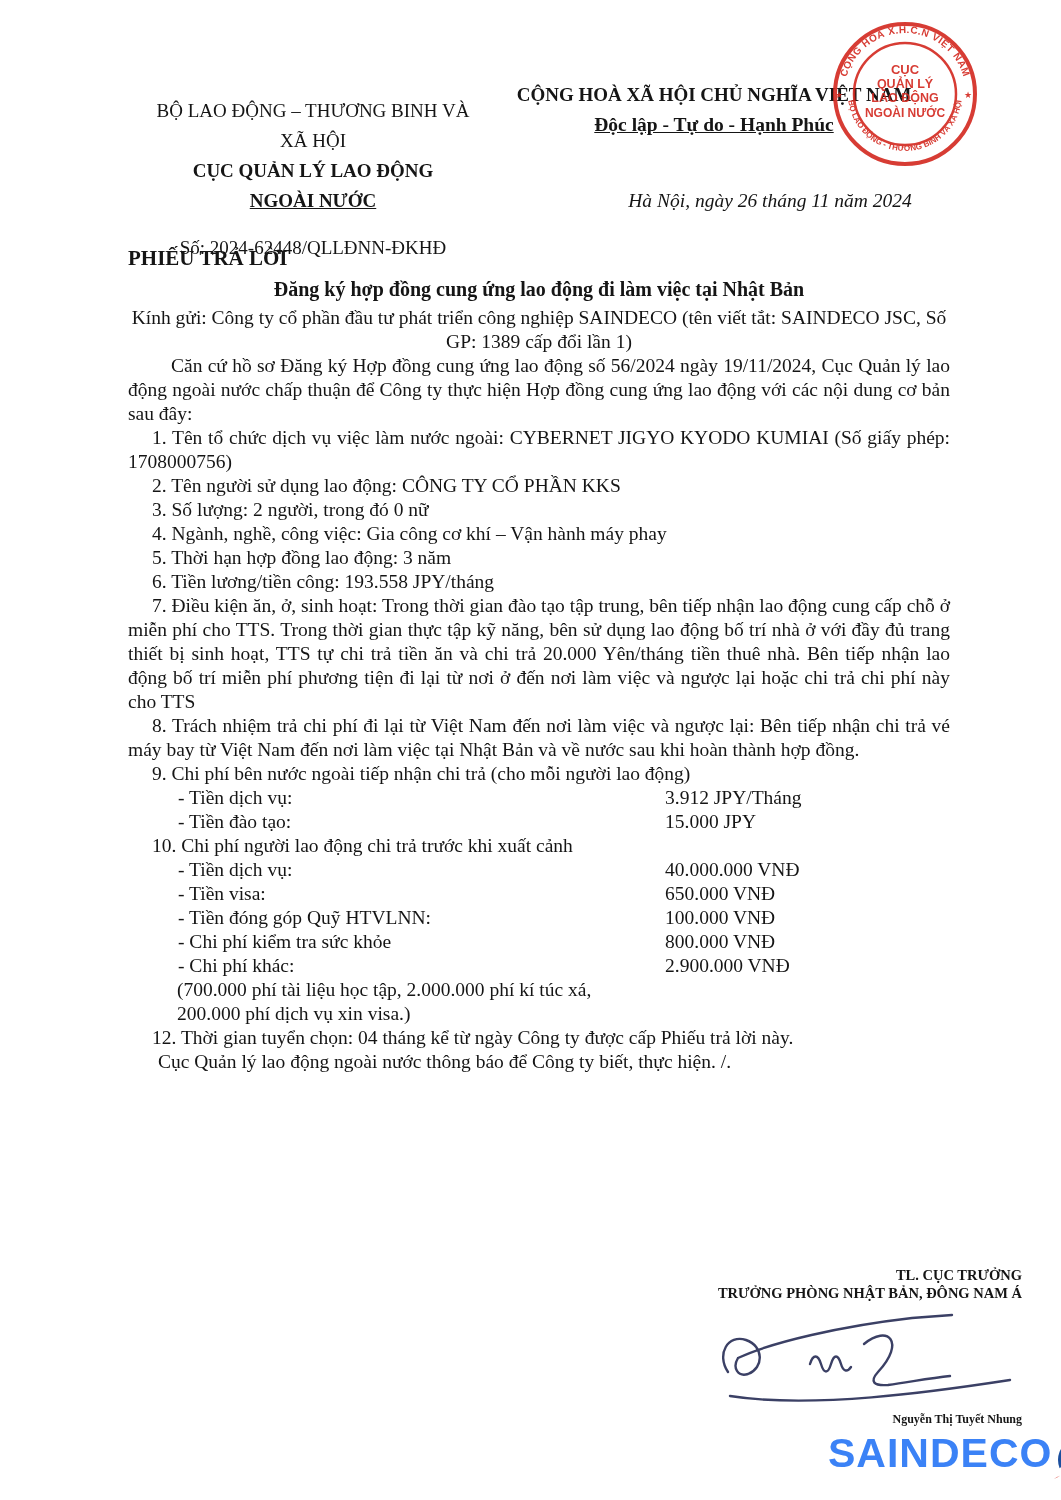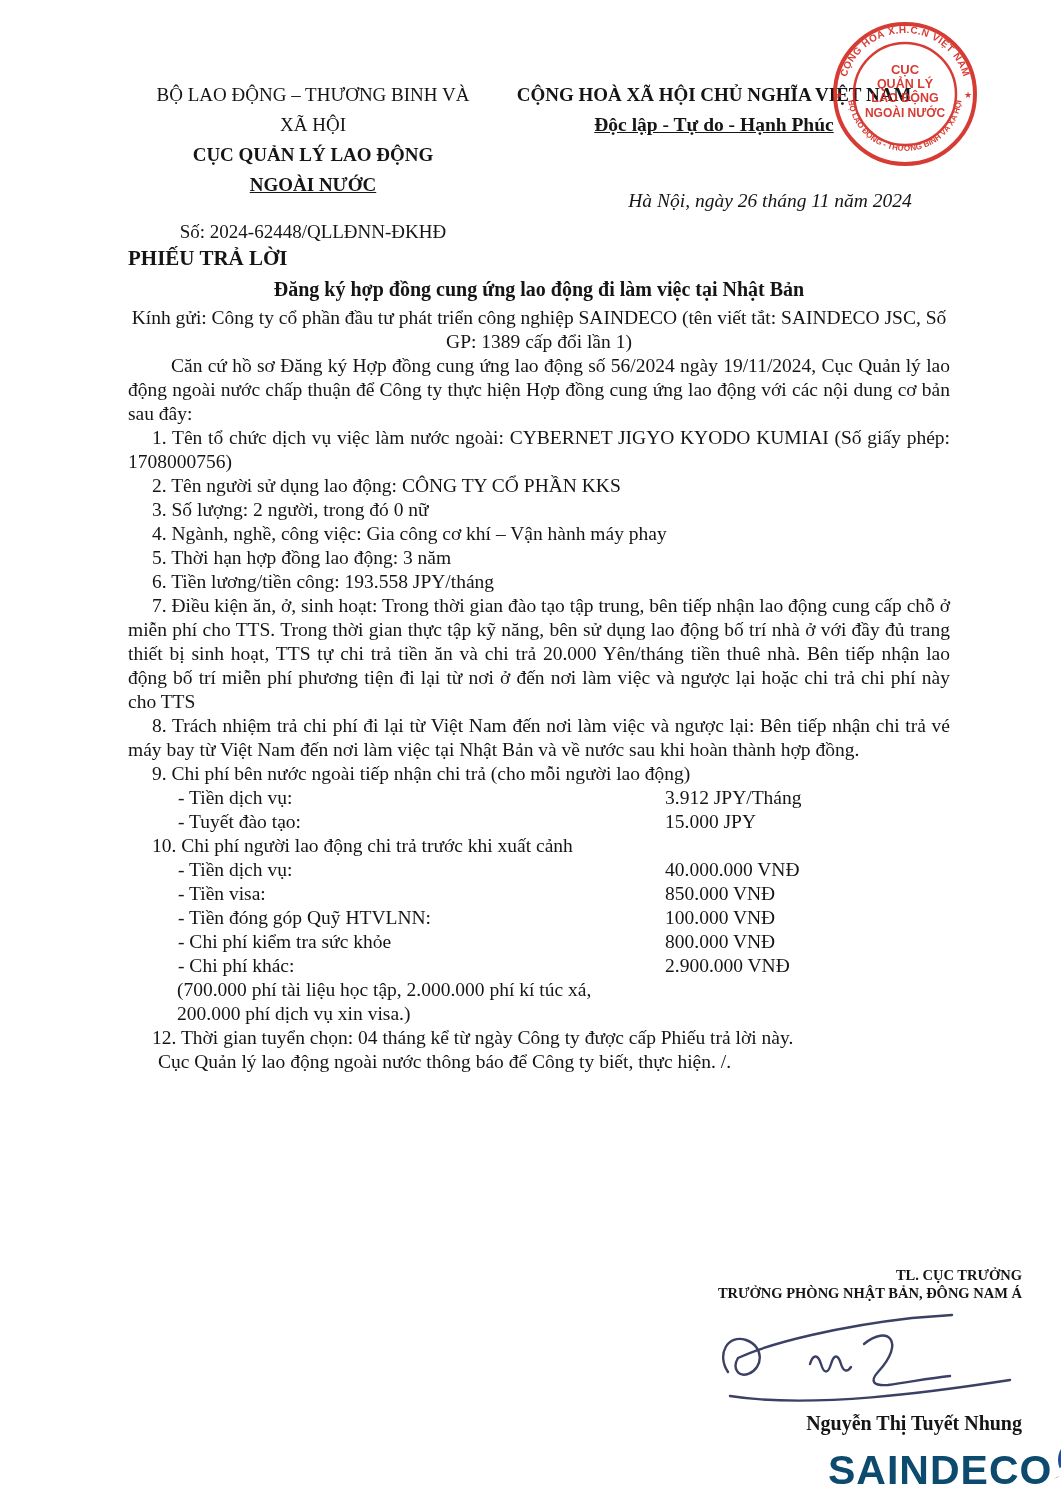--- a/index.html
+++ b/index.html
@@ -5,21 +5,21 @@
   html,body{margin:0;padding:0;background:#ffffff;}
   .page{
     position:relative;
     width:1061px;height:1500px;
     background:#ffffff;
     font-family:"Liberation Serif","DejaVu Serif",serif;
     color:#151515;
     overflow:hidden;
   }
   
-  .hdr-left{position:absolute;left:103px;top:80px;width:420px;text-align:center;
+  .hdr-left{position:absolute;left:103px;top:96px;width:420px;text-align:center;
     font-size:19px;line-height:30px;}
   .hdr-left .dept{font-weight:bold;}
   .hdr-left .dept-u{font-weight:bold;text-decoration:underline;}
   .doc-number{margin-top:17px;font-size:19px;}
   .hdr-right{position:absolute;left:508px;top:80px;width:412px;text-align:center;
     font-size:19px;line-height:30px;z-index:1;}
   .hdr-right .nation{font-weight:bold;}
   .hdr-right .motto{font-weight:bold;text-decoration:underline;font-size:19.5px;}
   .date-line{position:absolute;left:590px;top:190px;width:360px;text-align:center;
     font-style:italic;font-size:19.5px;}
@@ -40,25 +40,25 @@
   .ind-close{text-indent:30px;}
   .fee-row{position:relative;padding-left:50px;text-align:left !important;}
   .fee-value{position:absolute;left:537px;top:0;}
   .note-line{padding-left:49px;text-align:left !important;}
   
   .sig-block{position:absolute;left:630px;top:1266px;width:392px;text-align:right;
     font-family:Liberation Serif, serif;}
   .sig-t1{font-weight:bold;font-size:14.5px;line-height:18px;}
   .sig-t2{font-weight:bold;font-size:14.5px;line-height:18px;}
   .sig-svg{margin-top:4px;}
-  .sig-name{font-weight:bold;font-size:20px;margin-top:2px;}
+  .sig-name{font-weight:bold;font-size:12px;margin-top:2px;}
   
   .logo{position:absolute;left:828px;top:1430px;display:flex;align-items:flex-start;z-index:1;}
   .logo-text{font-family:"Liberation Sans","DejaVu Sans",sans-serif;
-    font-weight:bold;font-size:41px;letter-spacing:1px;color:#0c4a6e;margin-top:17px;}
+    font-weight:bold;font-size:41px;letter-spacing:1px;color:#3b82f6;}
   .logo-icon{margin-left:1px;}
 </style>
 </head>
 <body>
 
 <div class="page">
 
   <div class="hdr-left">
     <div>BỘ LAO ĐỘNG – THƯƠNG BINH VÀ</div>
     <div>XÃ HỘI</div>
@@ -109,31 +109,31 @@
     <p class="ind-item">5. Thời hạn hợp đồng lao động: 3 năm</p>
     <p class="ind-item">6. Tiền lương/tiền công: 193.558 JPY/tháng</p>
     <p class="ind-item">7. Điều kiện ăn, ở, sinh hoạt: Trong thời gian đào tạo tập trung, bên tiếp nhận lao động cung cấp chỗ ở miễn phí cho TTS. Trong thời gian thực tập kỹ năng, bên sử dụng lao động bố trí nhà ở với đầy đủ trang thiết bị sinh hoạt, TTS tự chi trả tiền ăn và chi trả 20.000 Yên/tháng tiền thuê nhà. Bên tiếp nhận lao động bố trí miễn phí phương tiện đi lại từ nơi ở đến nơi làm việc và ngược lại hoặc chi trả chi phí này cho TTS</p>
     <p class="ind-item">8. Trách nhiệm trả chi phí đi lại từ Việt Nam đến nơi làm việc và ngược lại: Bên tiếp nhận chi trả vé máy bay từ Việt Nam đến nơi làm việc tại Nhật Bản và về nước sau khi hoàn thành hợp đồng.</p>
     <p class="ind-item">9. Chi phí bên nước ngoài tiếp nhận chi trả (cho mỗi người lao động)</p>
     <p class="fee-row">
       <span>- Tiền dịch vụ:</span>
       <span class="fee-value">3.912 JPY/Tháng</span>
     </p>
     <p class="fee-row">
-      <span>- Tuyết đào tạo:</span>
+      <span>- Tiền đào tạo:</span>
       <span class="fee-value">15.000 JPY</span>
     </p>
     <p class="ind-item">10. Chi phí người lao động chi trả trước khi xuất cảnh</p>
     <p class="fee-row">
       <span>- Tiền dịch vụ:</span>
       <span class="fee-value">40.000.000 VNĐ</span>
     </p>
     <p class="fee-row">
       <span>- Tiền visa:</span>
-      <span class="fee-value">850.000 VNĐ</span>
+      <span class="fee-value">650.000 VNĐ</span>
     </p>
     <p class="fee-row">
       <span>- Tiền đóng góp Quỹ HTVLNN:</span>
       <span class="fee-value">100.000 VNĐ</span>
     </p>
     <p class="fee-row">
       <span>- Chi phí kiểm tra sức khỏe</span>
       <span class="fee-value">800.000 VNĐ</span>
     </p>
     <p class="fee-row">

